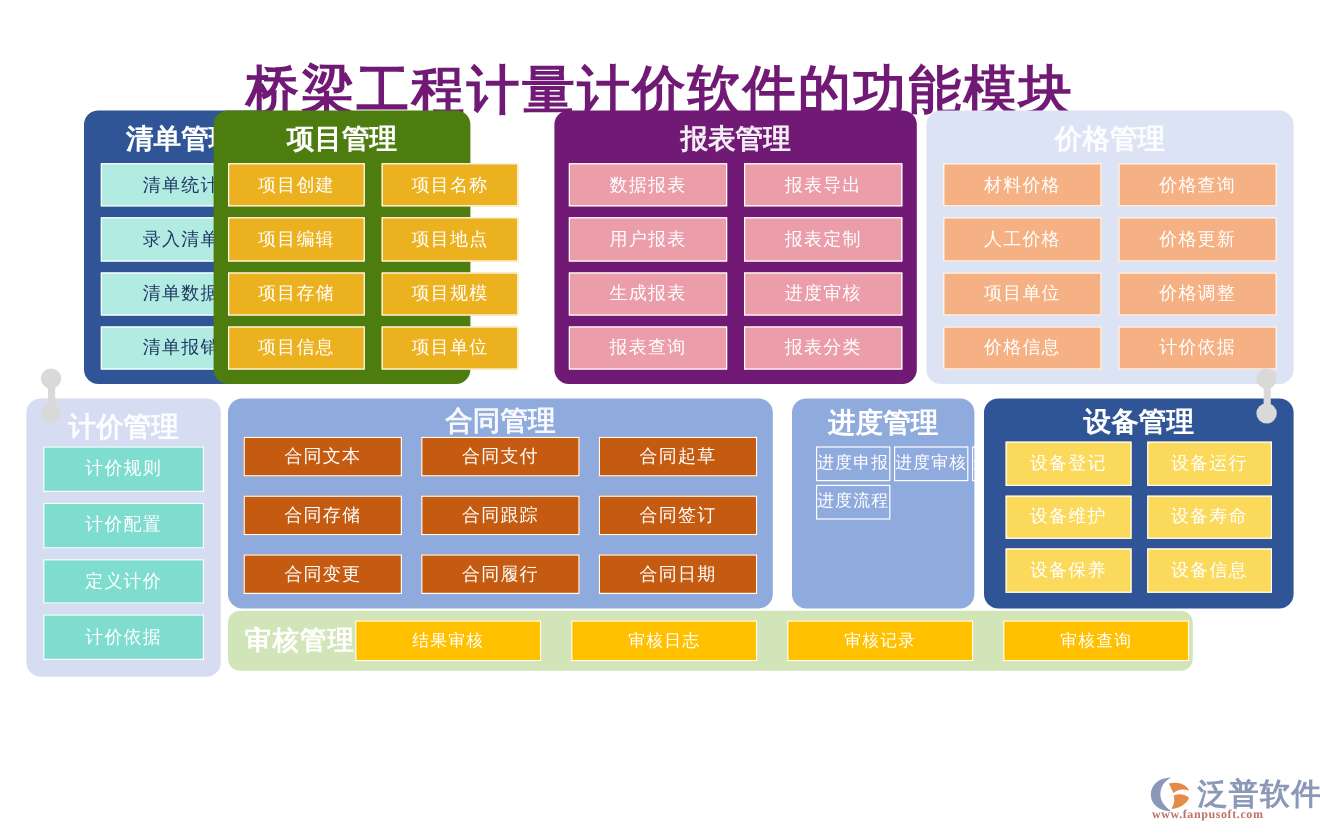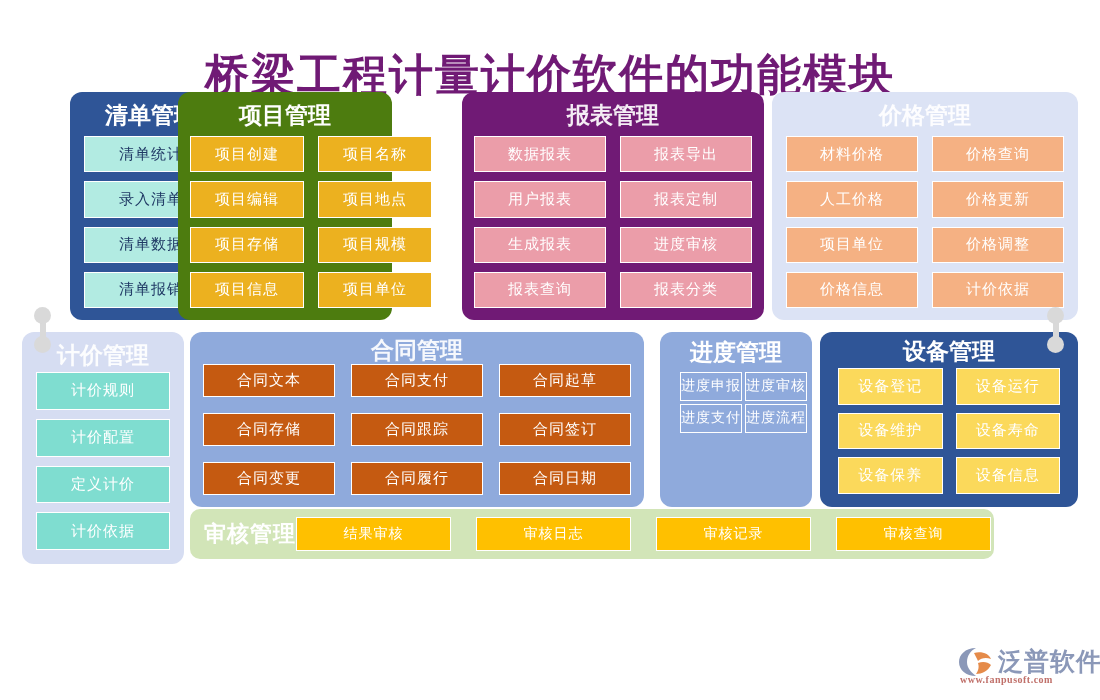--- a/index.html
+++ b/index.html
@@ -132,21 +132,21 @@
     grid-template-columns: 1fr 1fr 1fr; grid-template-rows: repeat(3, 1fr);
     column-gap: 14px; row-gap: 9px; gap: 16px;
   }
   #p-hetong .chip { background: #c55a11; }
 
   
   #p-jindu { left: 660px; top: 332px; width: 152px; height: 175px; background: #8faadc; padding-left: 24px; }
   #p-jindu .panel-title { top: 6px; }
   #p-jindu .items {
     left: 20px; top: 40px; width: 88px; height: 124px;
-    grid-template-columns: 1fr 1fr; grid-template-rows: repeat(4, 1fr); gap: 3px;
+    grid-template-columns: 1fr 1fr 1fr; grid-template-rows: repeat(4, 1fr); gap: 3px;
   }
   #p-jindu .chip { background: transparent; border: 1px solid #ffffff; font-size: 14px; }
 
   
   #p-shebei { left: 820px; top: 332px; width: 258px; height: 175px; background: #2f5597; }
   #p-shebei .panel-title { top: 5px; }
   #p-shebei .items {
     left: 18px; top: 36px; width: 222px; height: 126px;
     grid-template-columns: 1fr 1fr; grid-template-rows: repeat(3, 1fr);
     column-gap: 13px; row-gap: 8px;

